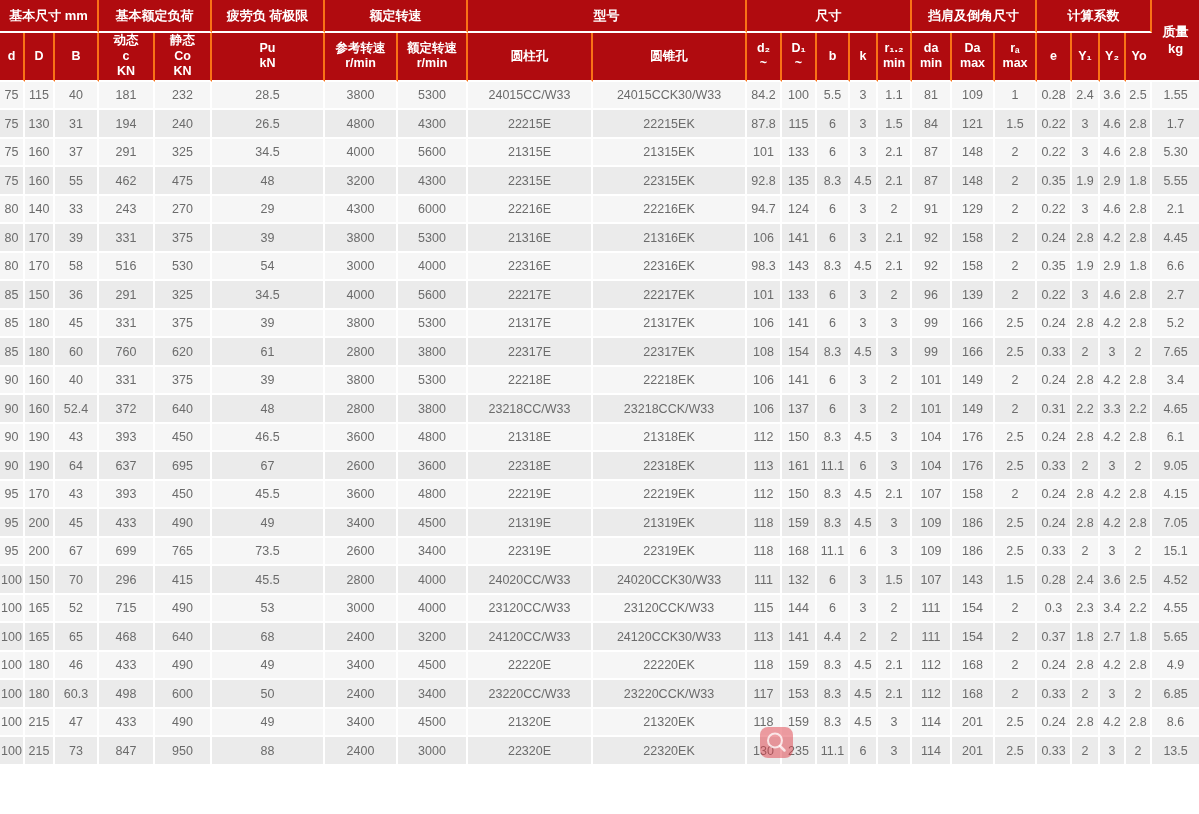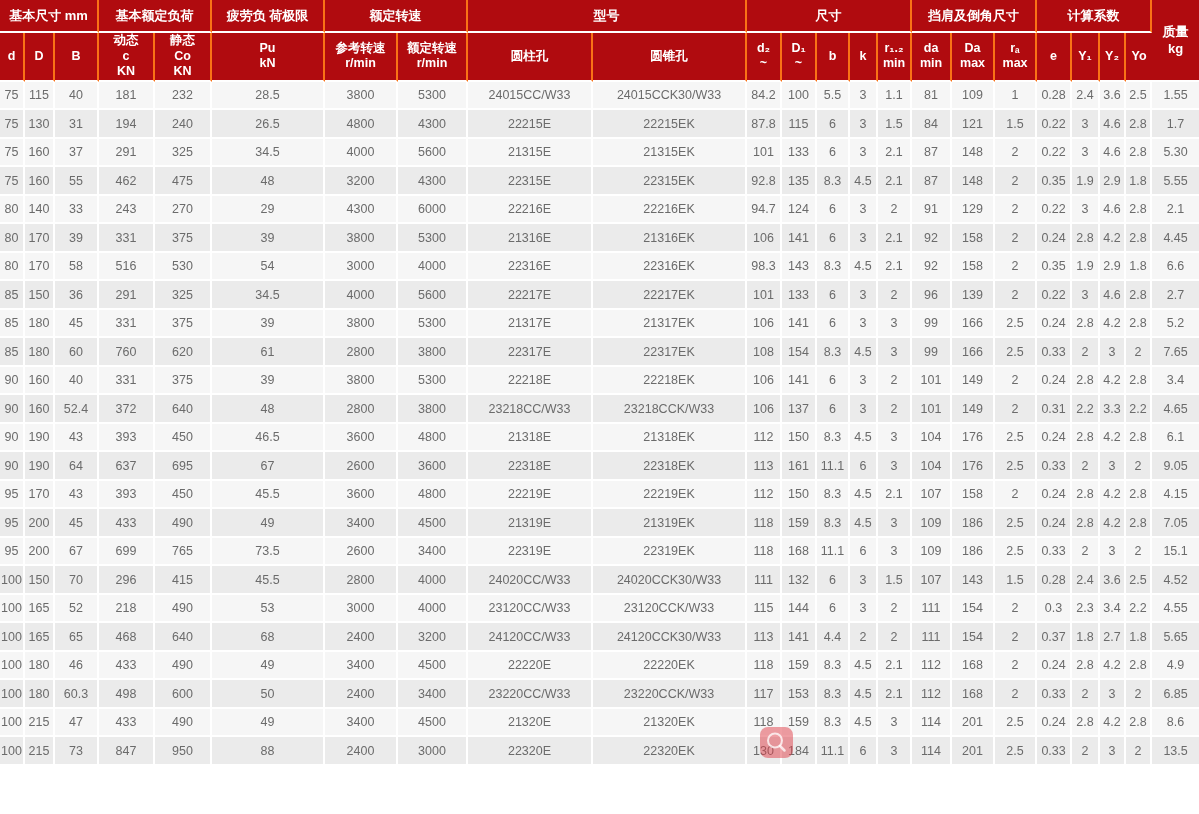--- a/index.html
+++ b/index.html
@@ -596,21 +596,21 @@
           <td>0.28</td>
           <td>2.4</td>
           <td>3.6</td>
           <td>2.5</td>
           <td>4.52</td>
         </tr>
         <tr>
           <td>100</td>
           <td>165</td>
           <td>52</td>
-          <td>218</td>
+          <td>715</td>
           <td>490</td>
           <td>53</td>
           <td>3000</td>
           <td>4000</td>
           <td>23120CC/W33</td>
           <td>23120CCK/W33</td>
           <td>115</td>
           <td>144</td>
           <td>6</td>
           <td>3</td>
@@ -729,21 +729,21 @@
           <td>215</td>
           <td>73</td>
           <td>847</td>
           <td>950</td>
           <td>88</td>
           <td>2400</td>
           <td>3000</td>
           <td>22320E</td>
           <td>22320EK</td>
           <td>130</td>
-          <td>184</td>
+          <td>235</td>
           <td>11.1</td>
           <td>6</td>
           <td>3</td>
           <td>114</td>
           <td>201</td>
           <td>2.5</td>
           <td>0.33</td>
           <td>2</td>
           <td>3</td>
           <td>2</td>

